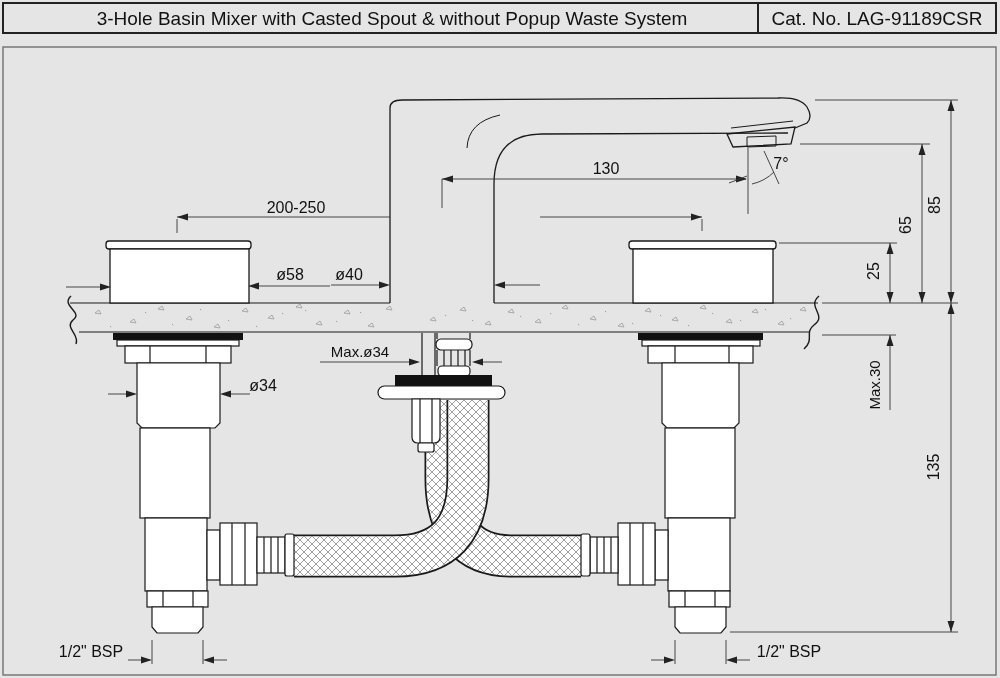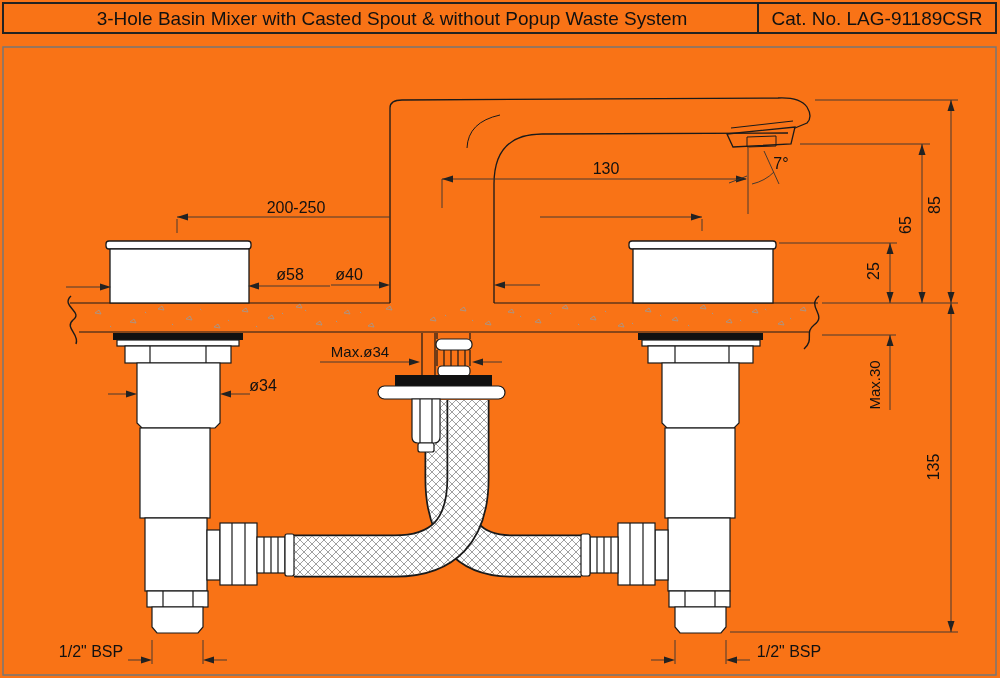--- a/index.html
+++ b/index.html
@@ -1,16 +1,16 @@
 <!DOCTYPE html>
 <html><head>
 <meta charset="utf-8">
 <style>
   html,body{margin:0;padding:0;background:#fff;}
-  .sheet{position:relative;width:1000px;height:678px;background:#f97316;
+  .sheet{position:relative;width:1000px;height:678px;background:#e5e5e5;
          font-family:"Liberation Sans", sans-serif;}
   svg{display:block;}
   text{fill:#111;}
   .dimtxt{font-size:16px;}
   .dimtxt-sm{font-size:15px;}
   .titletxt{font-size:19px;}
 </style>
 </head>
 <body>
 

